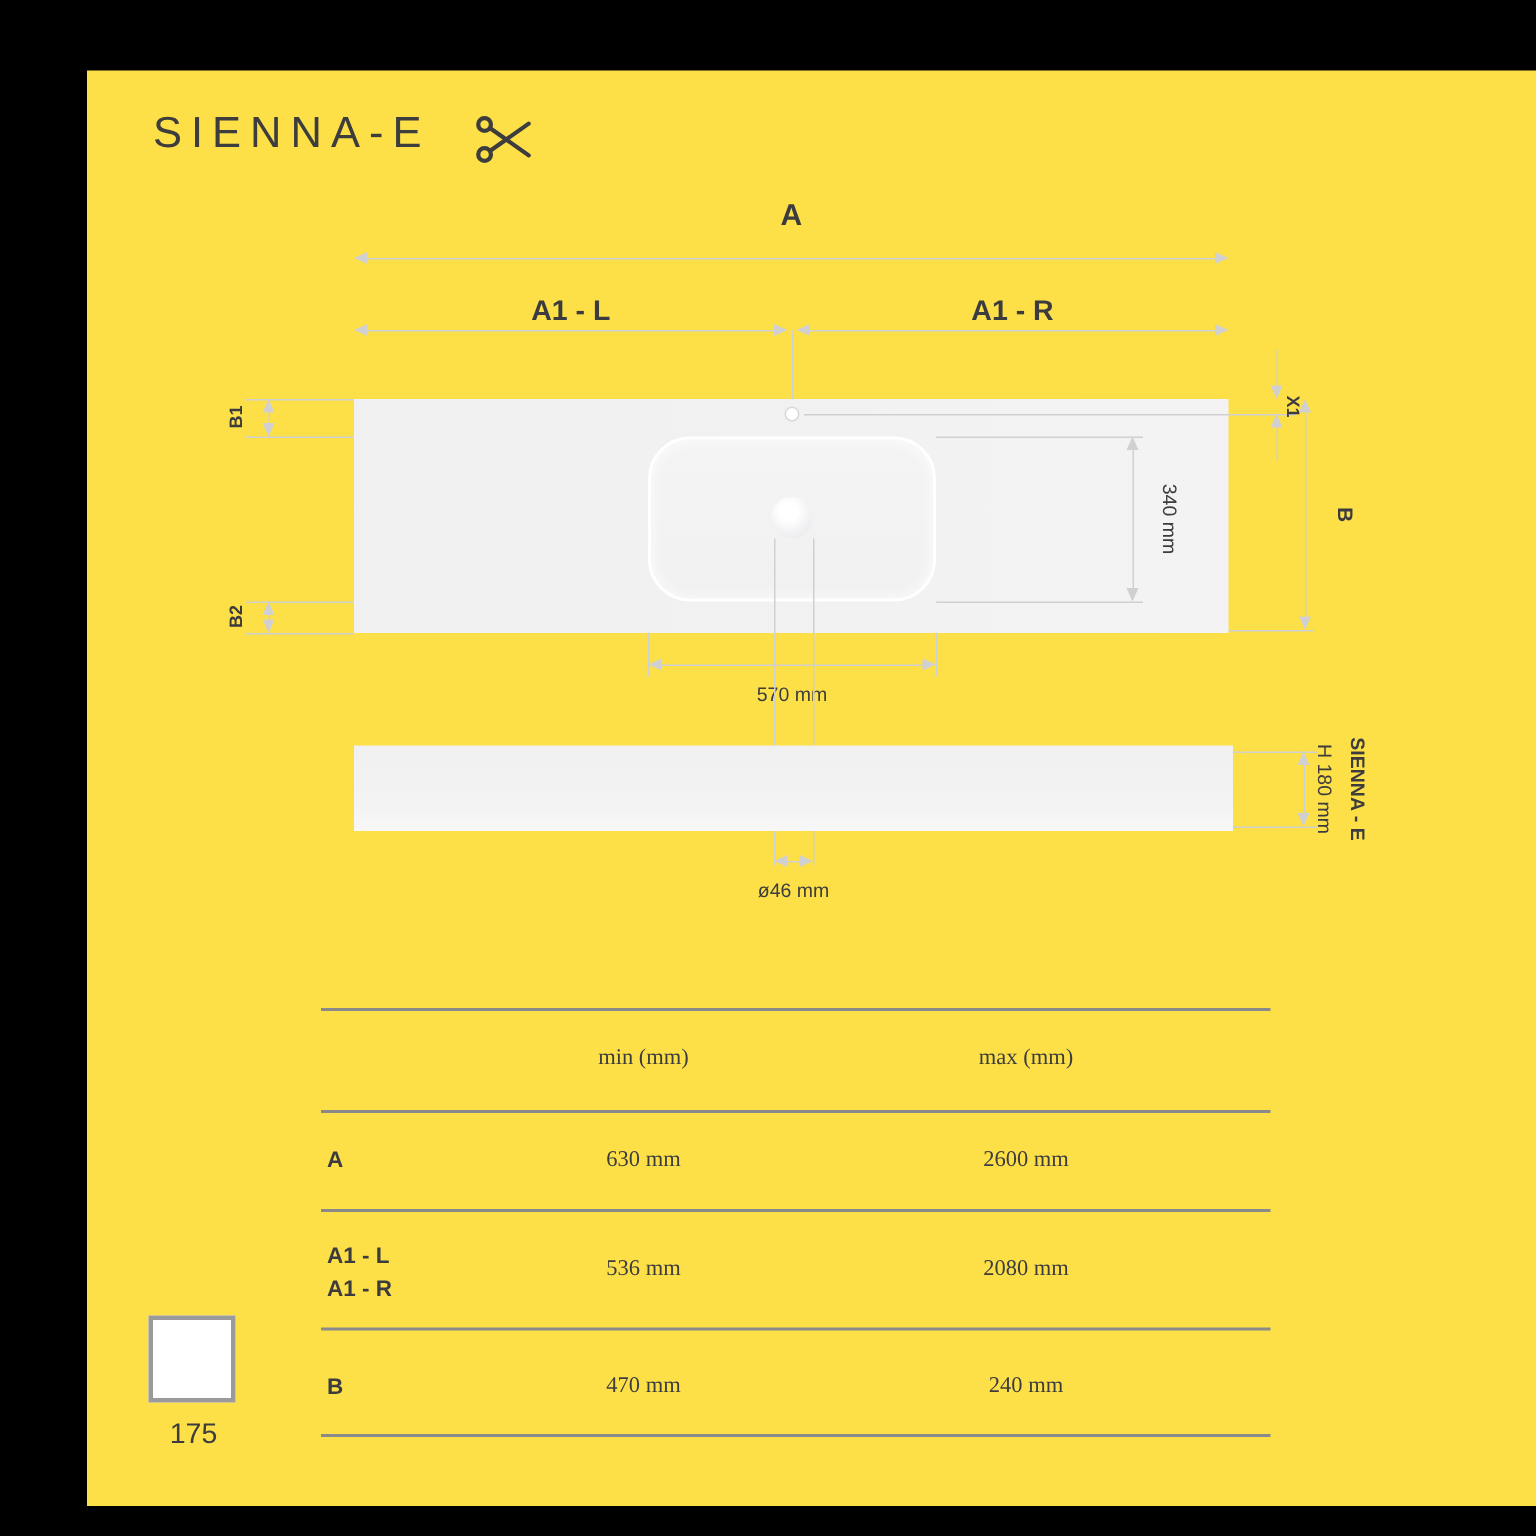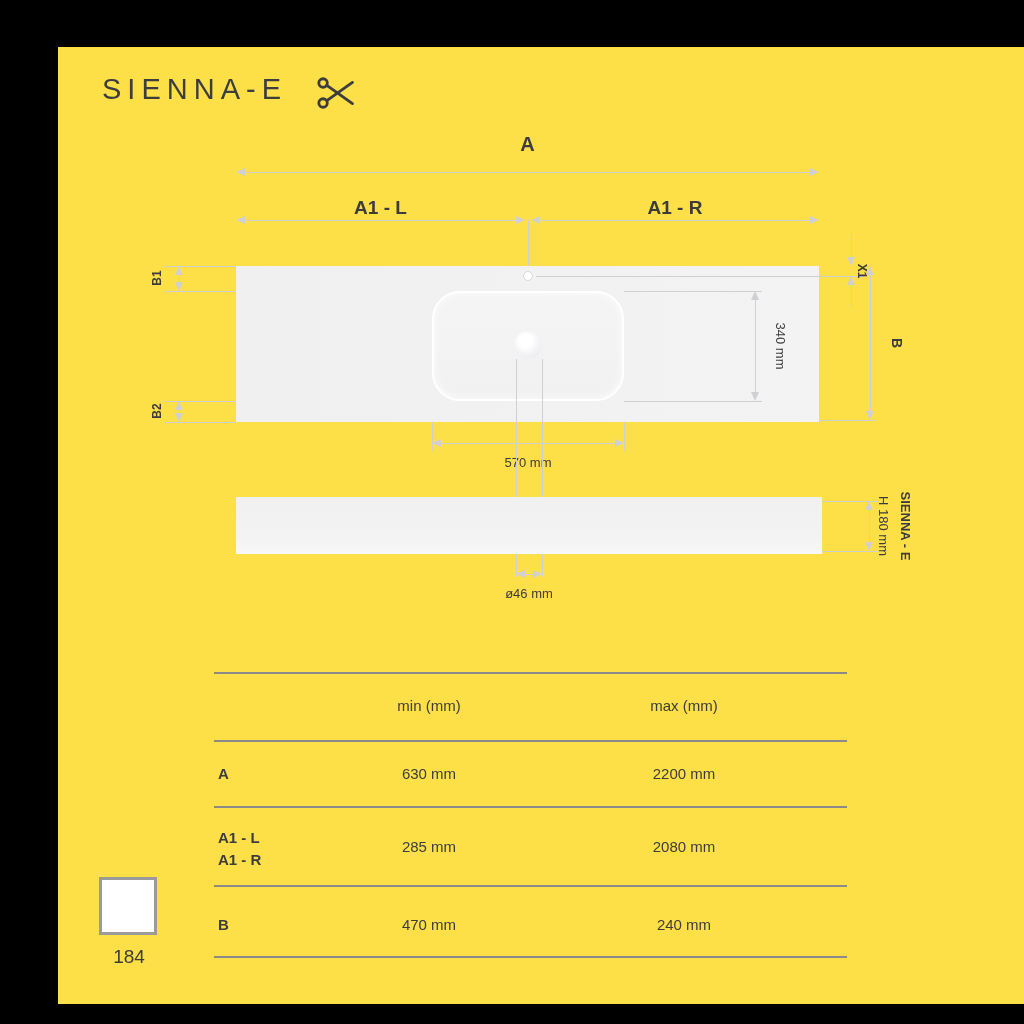--- a/index.html
+++ b/index.html
@@ -41,21 +41,21 @@
   .faucet-hole{position:absolute;left:465px;top:224px;width:10px;height:10px;border-radius:50%;
     background:#fff;border:1px solid #d8d8da;}
   .drain{position:absolute;left:456px;top:284px;width:28px;height:28px;border-radius:50%;
     background:radial-gradient(circle at 42% 36%, #ffffff 25%, #f3f3f5 55%, #e6e6e9 100%);}
   .sideview{position:absolute;left:178px;top:450px;width:586px;height:57px;
     background:linear-gradient(180deg,#f0f0f1 0%,#f3f3f4 70%,#f8f8f9 100%);}
 
   
   .trule{position:absolute;left:156px;width:633px;height:2px;background:var(--rule);}
   .tcell{position:absolute;color:var(--tx);font-size:15px;}
-  .tcell.center{text-align:center;width:200px;}
+  .tcell.center{text-align:center;width:200px;font-family:Liberation Serif, serif;}
   .tcell.bold{font-weight:700;}
 
   .swatch{position:absolute;left:41px;top:830px;width:58px;height:58px;border:3px solid #9a9a9a;background:#fff;}
   .pagenum{position:absolute;left:41px;top:899px;width:60px;text-align:center;
     font-size:19px;color:var(--tx);}
 </style>
 </head>
 <body>
 
 <div class="sheet">
@@ -153,29 +153,29 @@
   <div class="trule" style="top:693px;"></div>
   <div class="trule" style="top:759px;"></div>
   <div class="trule" style="top:838px;"></div>
   <div class="trule" style="top:909px;"></div>
 
   <div class="tcell center" style="left:271px;top:650px;">min (mm)</div>
   <div class="tcell center" style="left:526px;top:650px;">max (mm)</div>
 
   <div class="tcell bold" style="left:160px;top:718px;">A</div>
   <div class="tcell center" style="left:271px;top:718px;">630 mm</div>
-  <div class="tcell center" style="left:526px;top:718px;">2200 mm</div>
+  <div class="tcell center" style="left:526px;top:718px;">2600 mm</div>
 
   <div class="tcell bold" style="left:160px;top:780px;line-height:22px;">
     <span style="display:block;">A1 - L</span>
     <span style="display:block;">A1 - R</span>
   </div>
-  <div class="tcell center" style="left:271px;top:791px;">285 mm</div>
+  <div class="tcell center" style="left:271px;top:791px;">536 mm</div>
   <div class="tcell center" style="left:526px;top:791px;">2080 mm</div>
 
   <div class="tcell bold" style="left:160px;top:869px;">B</div>
   <div class="tcell center" style="left:271px;top:869px;text-align:center;">470 mm</div>
   <div class="tcell center" style="left:526px;top:869px;">240 mm</div>
 
   <div class="swatch"></div>
-  <div class="pagenum">184</div>
+  <div class="pagenum">175</div>
 
 </div>
 
 </body></html>

